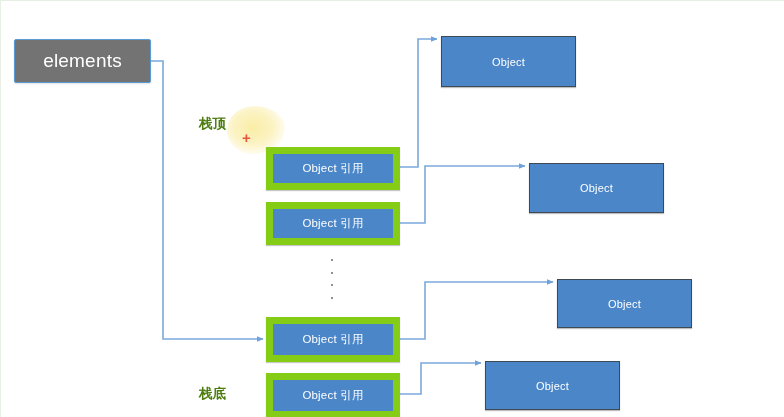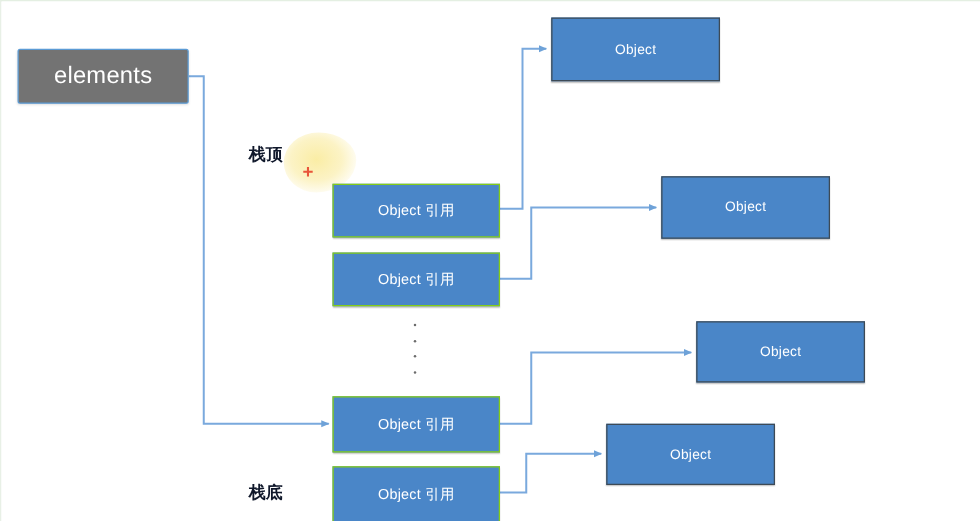--- a/index.html
+++ b/index.html
@@ -43,30 +43,31 @@
     background: #737373;
     border: 1px solid #5b9bd5;
     border-radius: 2px;
     font-size: 19px;
     font-weight: 400;
     box-shadow: 0 1px 2px rgba(0,0,0,.12);
   }
   .obj-node {
     font-size: 11px;
     box-shadow: 0 1px 1px rgba(0,0,0,.25);
+    margin-top: 22px;
   }
   .ref-node {
     font-size: 11.5px;
-    border: 1px solid #84cc16;
+    border: 7px solid #84cc16;
     box-shadow: 0 1px 1px rgba(0,0,0,.22);
   }
   
   .cn-label {
     position: absolute;
-    color: #0f172a;
+    color: #4d7c0f;
     font-size: 13.5px;
     font-weight: 700;
     white-space: nowrap;
     font-family: "DejaVu Sans", "Liberation Sans", sans-serif;
   }
   
   .blob {
     position: absolute;
     background: radial-gradient(ellipse at 45% 45%, rgba(250,236,160,.95) 0%, rgba(251,240,183,.8) 45%, rgba(253,247,214,.35) 72%, rgba(255,255,255,0) 100%);
     border-radius: 48% 52% 55% 45% / 50% 46% 54% 50%;

